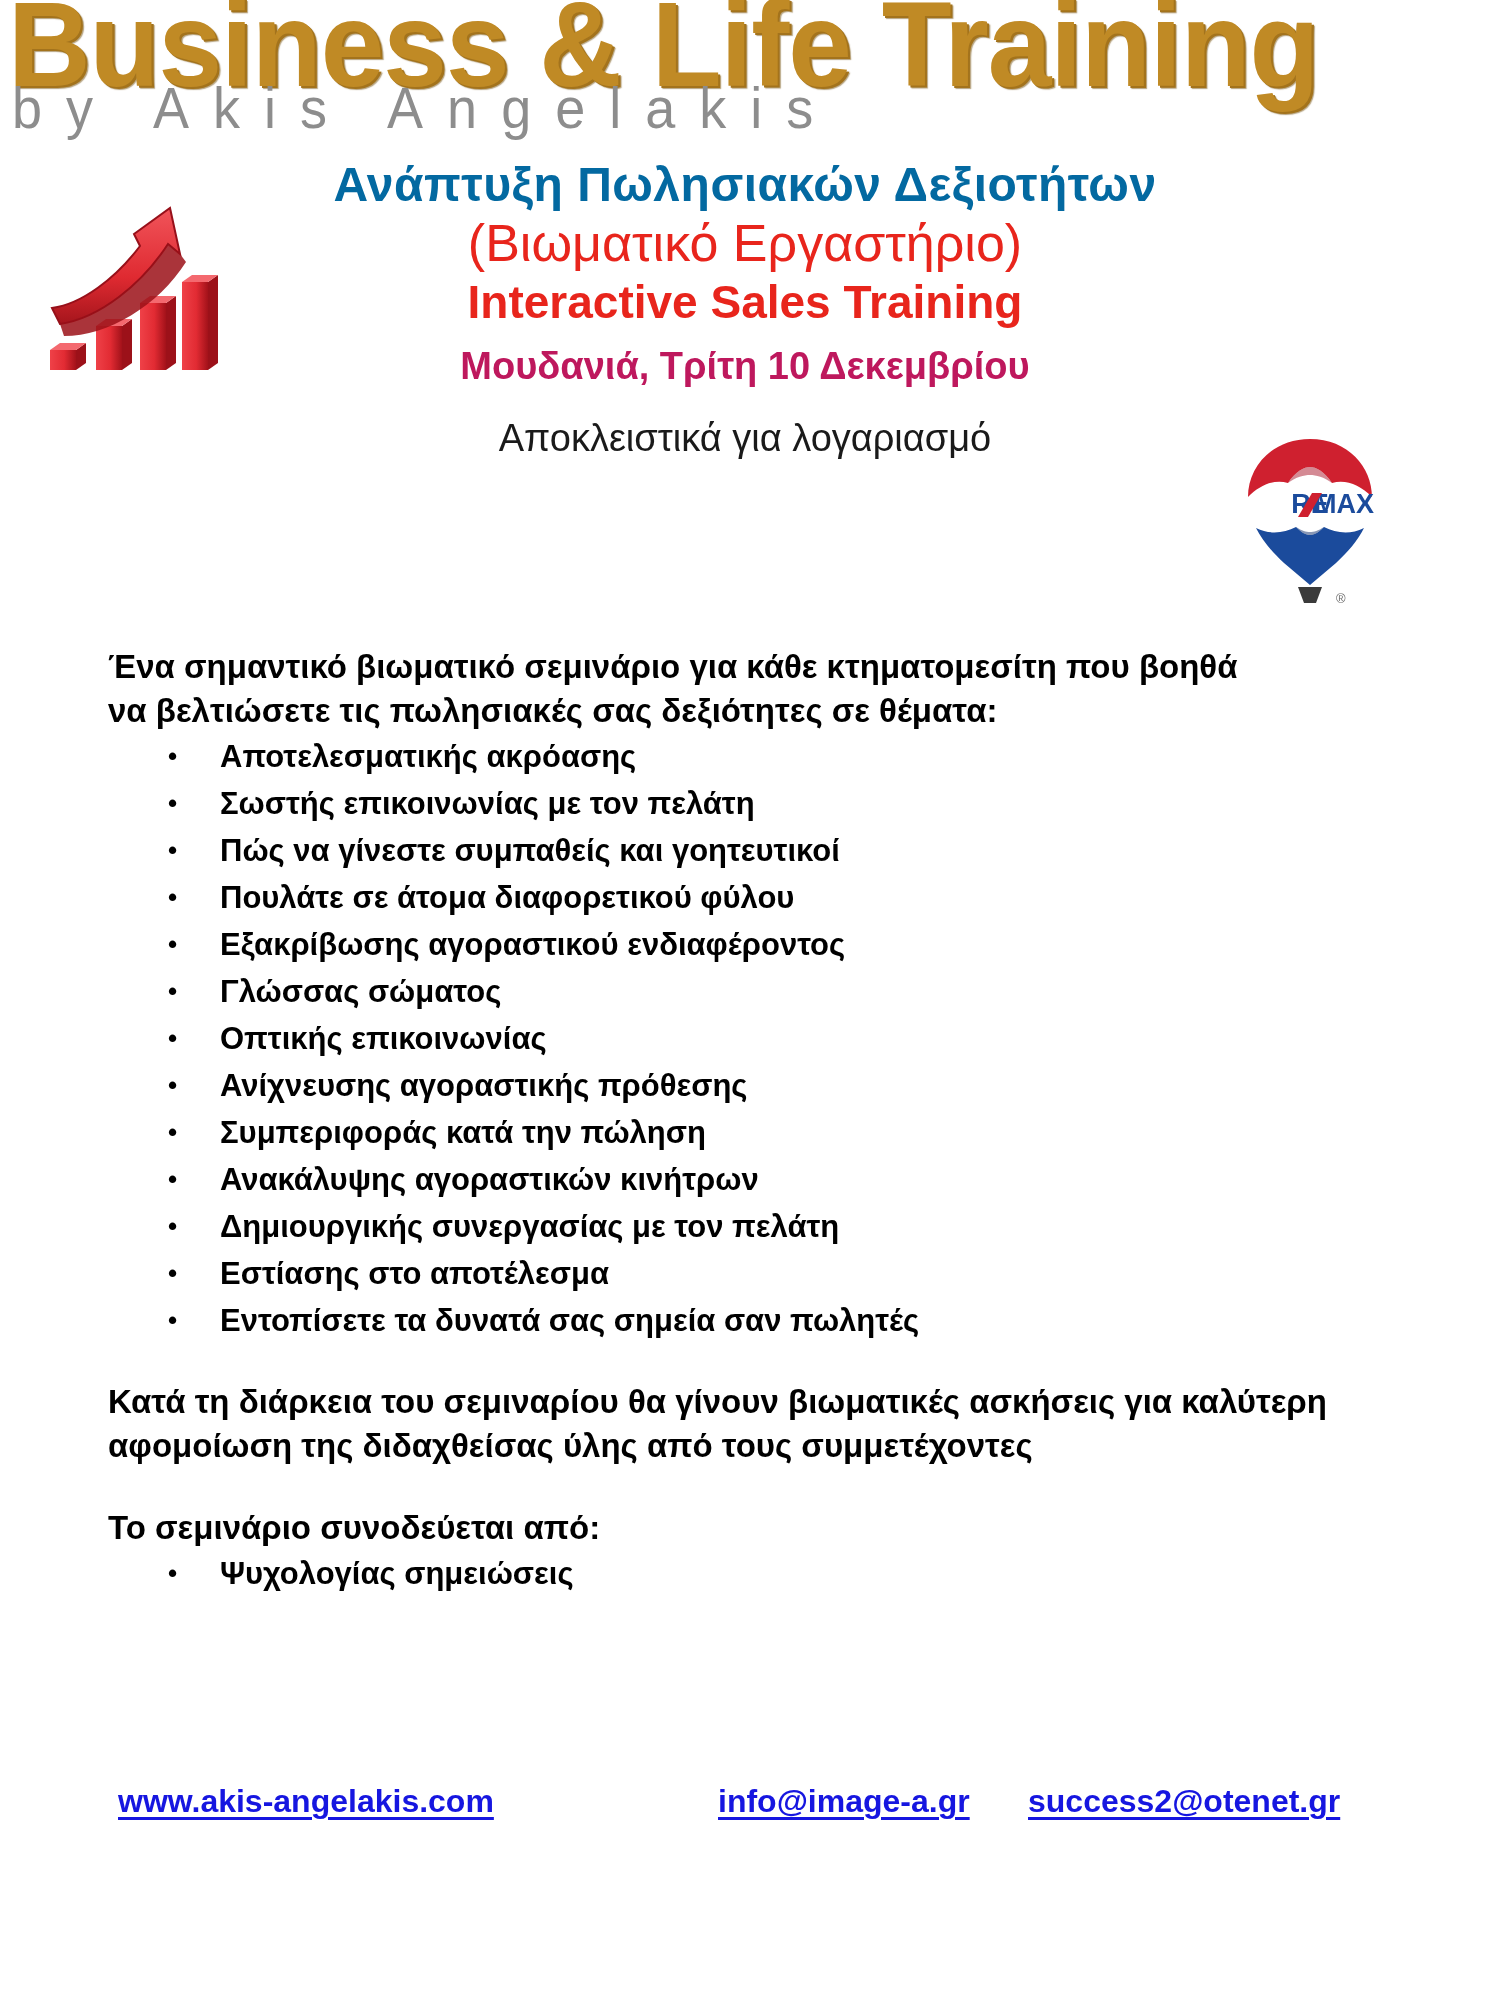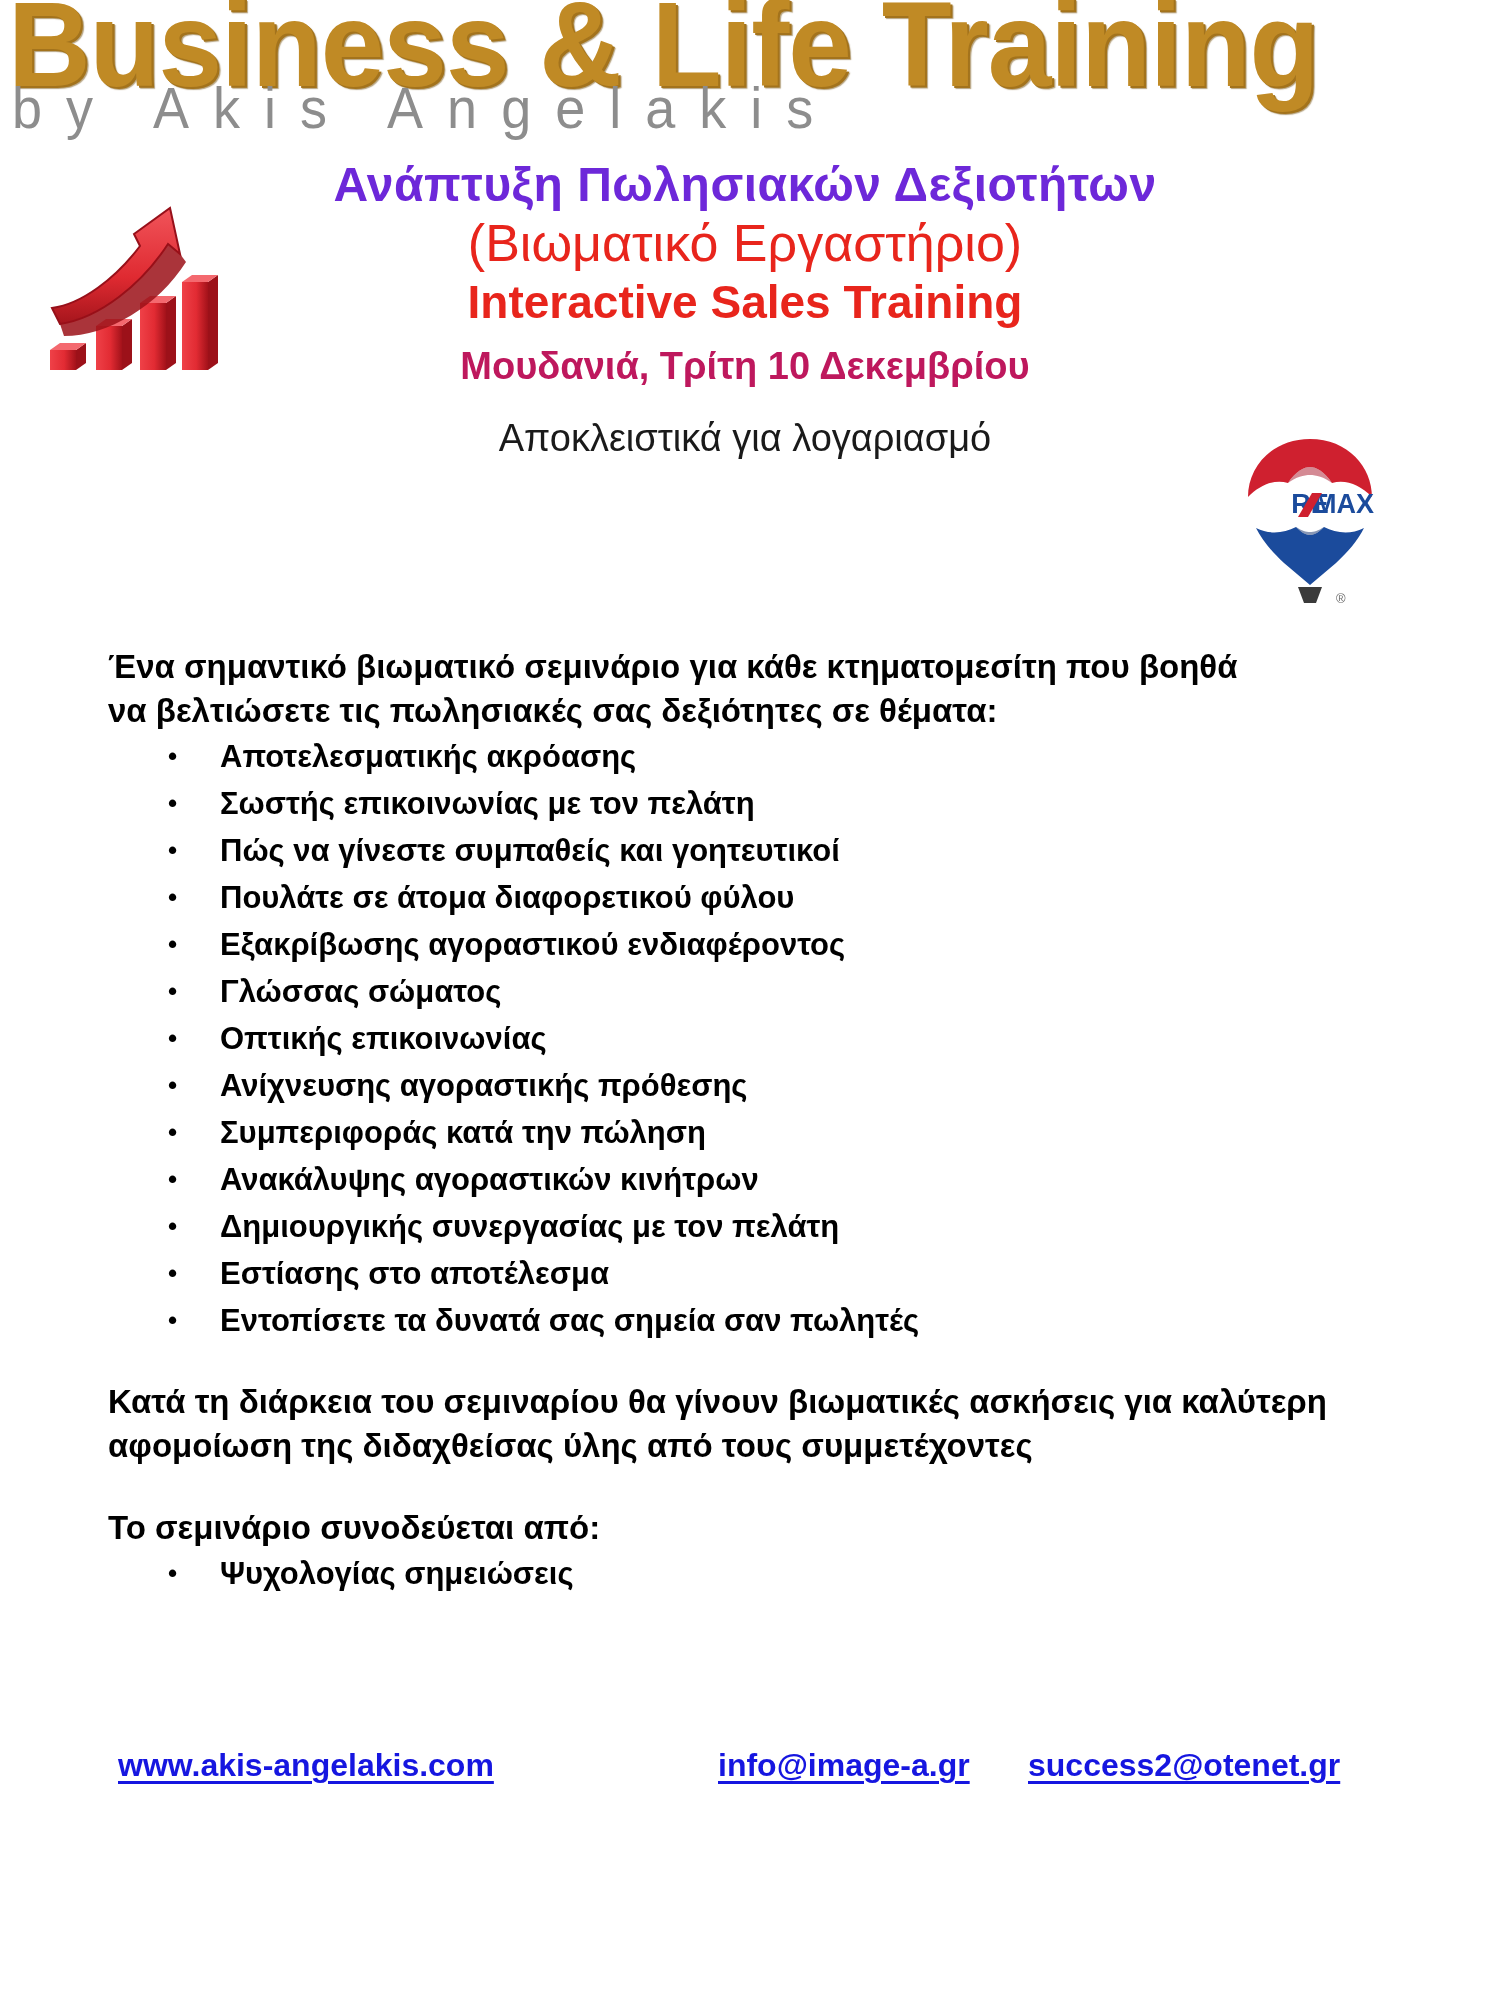--- a/index.html
+++ b/index.html
@@ -73,21 +73,21 @@
     left: 180px;
     top: 155px;
     width: 1130px;
     text-align: center;
   }
   .t-main {
     font-family: "Liberation Sans Narrow", "Liberation Sans", sans-serif;
     font-weight: bold;
     font-size: 48px;
     line-height: 60px;
-    color: #6d28d9;
+    color: #0369a1;
     letter-spacing: 0.5px;
   }
   .t-paren {
     font-family: "Liberation Sans Narrow", "Liberation Sans", sans-serif;
     font-weight: normal;
     font-size: 52px;
     line-height: 56px;
     color: #e8251c;
   }
   .t-en {
@@ -191,20 +191,21 @@
     font-family: "Liberation Sans Narrow", "Liberation Sans", sans-serif;
     font-weight: bold;
     font-size: 32px;
     line-height: 40px;
     color: #1616e0;
     text-decoration: underline;
     text-decoration-thickness: 3px;
     text-underline-offset: 5px;
     white-space: nowrap;
     cursor: pointer;
+    margin-top: 36px;
   }
   .link-web   { left: 118px;  top: 0; }
   .link-mail1 { left: 718px;  top: 0; }
   .link-mail2 { left: 1028px; top: 0; }
 </style>
 </head>
 <body>
 
 <div class="banner">
   <div class="banner-title">Business &amp; Life Training</div>

